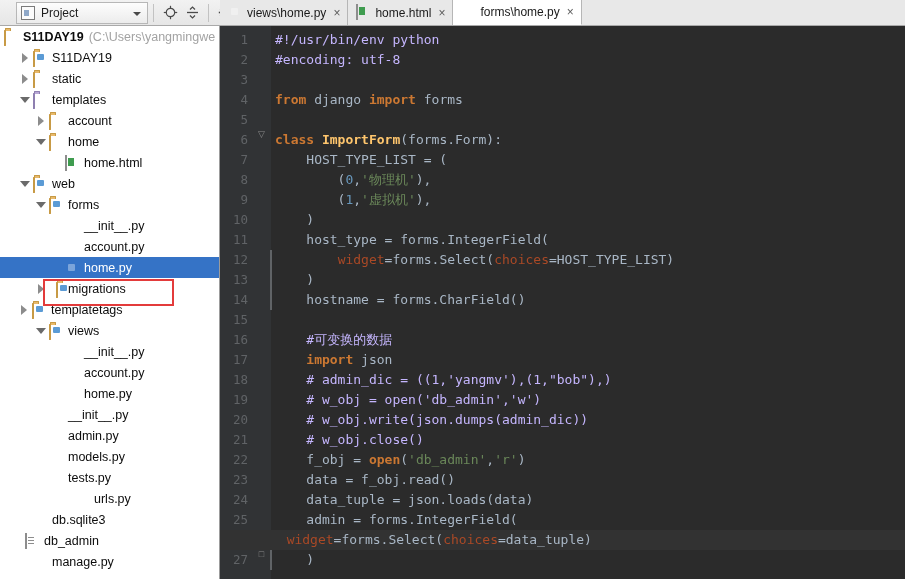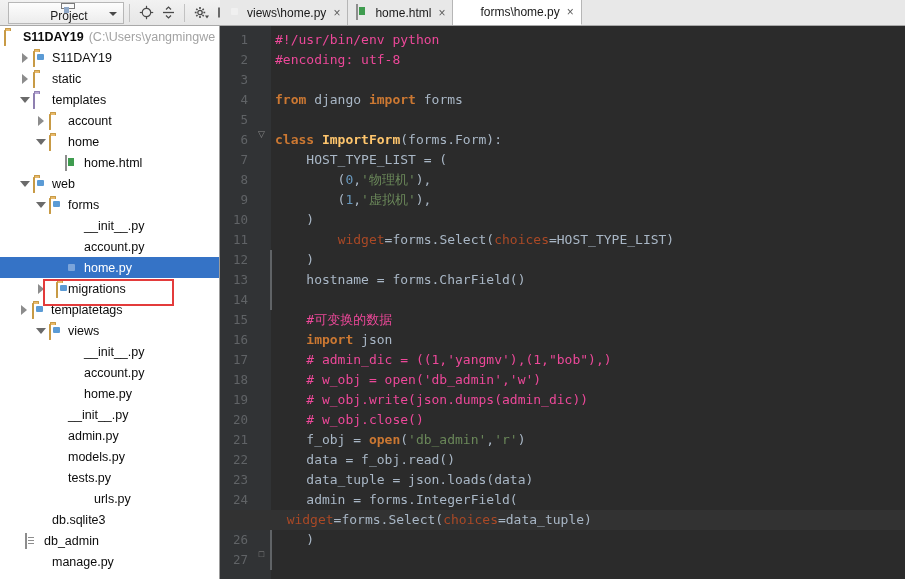--- a/index.html
+++ b/index.html
@@ -27,30 +27,29 @@
     position: absolute;
     left: 0; top: 0;
     width: 905px; height: 26px;
     background: linear-gradient(to bottom, #f2f2f2 0%, #e6e6e6 100%);
     border-bottom: 1px solid #a9a9a9;
     box-sizing: border-box;
     display: flex;
     align-items: center;
   }
   .proj-combo {
-    width: 116px;
+    width: 132px;
     height: 22px;
-    margin-left: 8px;
+    margin-left: 16px;
     background: linear-gradient(to bottom, #fdfdfd 0%, #ececec 100%);
     border: 1px solid #b7b7b7;
     box-sizing: border-box;
     display: flex;
     align-items: center;
     position: relative;
-    flex-direction: column;
   }
   .proj-combo .pic {
     width: 14px; height: 14px;
     margin-left: 4px;
     border: 1px solid #7a7a7a;
     background: #fbfbfb;
     position: relative;
     box-sizing: border-box;
   }
   .proj-combo .pic::after {
@@ -344,21 +343,21 @@
     padding-left: 4px;
   }
   .cl.curline {
     background: #323232;
     margin-left: -51px;
   }
   .kw { color: #cc7832; font-weight: bold; }
   .cls { color: #ffc66d; font-weight: bold; }
   .str { color: #6a8759; }
   .num { color: #6897bb; }
-  .cmt { color: #ec4899; }
+  .cmt { color: #c4b5fd; }
   .kwarg { color: #aa4926; }
   .blockbar {
     position: absolute;
     left: 50px;
     width: 2px;
     background: #606366;
   }
 </style>
 </head>
 <body>
@@ -612,20 +611,21 @@
       <div class="cl"><span class="cmt">#!/usr/bin/env python</span></div>
       <div class="cl"><span class="cmt">#encoding: utf-8</span></div>
       <div class="cl"> </div>
       <div class="cl"><span class="kw">from</span> django <span class="kw">import</span> forms</div>
       <div class="cl"> </div>
       <div class="cl"><span class="kw">class</span> <span class="cls">ImportForm</span>(forms.Form):</div>
       <div class="cl">    HOST_TYPE_LIST = (</div>
       <div class="cl">        (<span class="num">0</span>,<span class="str">'物理机'</span>),</div>
       <div class="cl">        (<span class="num">1</span>,<span class="str">'虚拟机'</span>),</div>
       <div class="cl">    )</div>
+      <div class="cl">    host_type = forms.IntegerField(</div>
       <div class="cl">        <span class="kwarg">widget</span>=forms.Select(<span class="kwarg">choices</span>=HOST_TYPE_LIST)</div>
       <div class="cl">    )</div>
       <div class="cl">    hostname = forms.CharField()</div>
       <div class="cl"> </div>
       <div class="cl">    <span class="cmt">#可变换的数据</span></div>
       <div class="cl">    <span class="kw">import</span> json</div>
       <div class="cl">    <span class="cmt"># admin_dic = ((1,'yangmv'),(1,"bob"),)</span></div>
       <div class="cl">    <span class="cmt"># w_obj = open('db_admin','w')</span></div>
       <div class="cl">    <span class="cmt"># w_obj.write(json.dumps(admin_dic))</span></div>
       <div class="cl">    <span class="cmt"># w_obj.close()</span></div>

